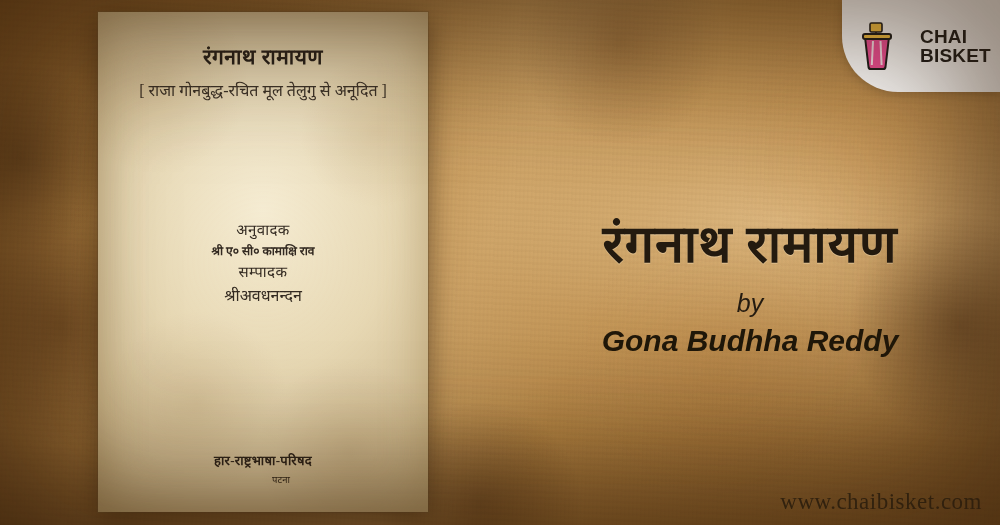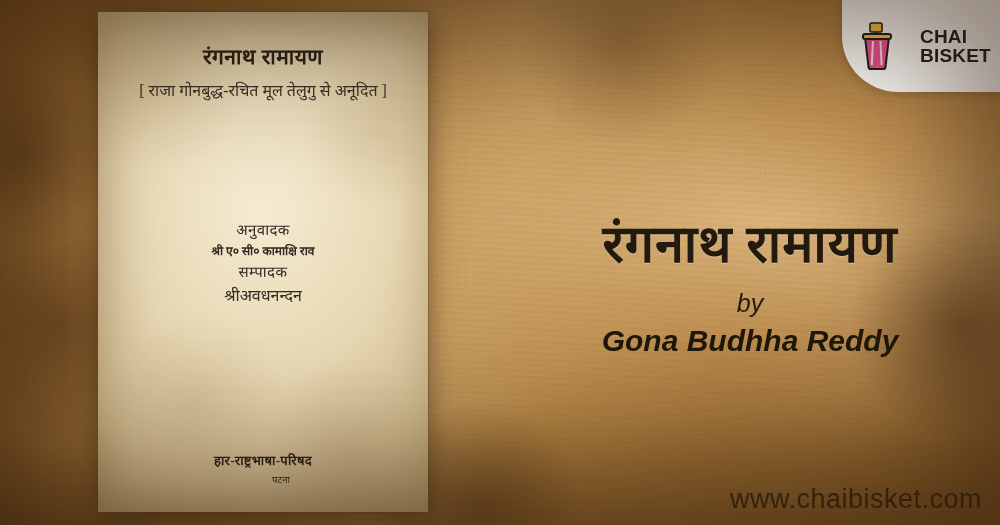--- a/index.html
+++ b/index.html
@@ -161,22 +161,22 @@
     font-weight: bold;
     font-size: 30px;
     color: #1f1709;
   }
 
   
   .watermark {
     position: absolute;
     right: 18px;
     bottom: 10px;
-    font-family: Liberation Sans, sans-serif;
-    font-size: 27px;
+    font-family: Liberation Serif, serif;
+    font-size: 23px;
     letter-spacing: .5px;
     color: #2a2112;
     opacity: .92;
   }
 
   
   .logo-badge {
     position: absolute;
     right: 0;
     top: 0;

